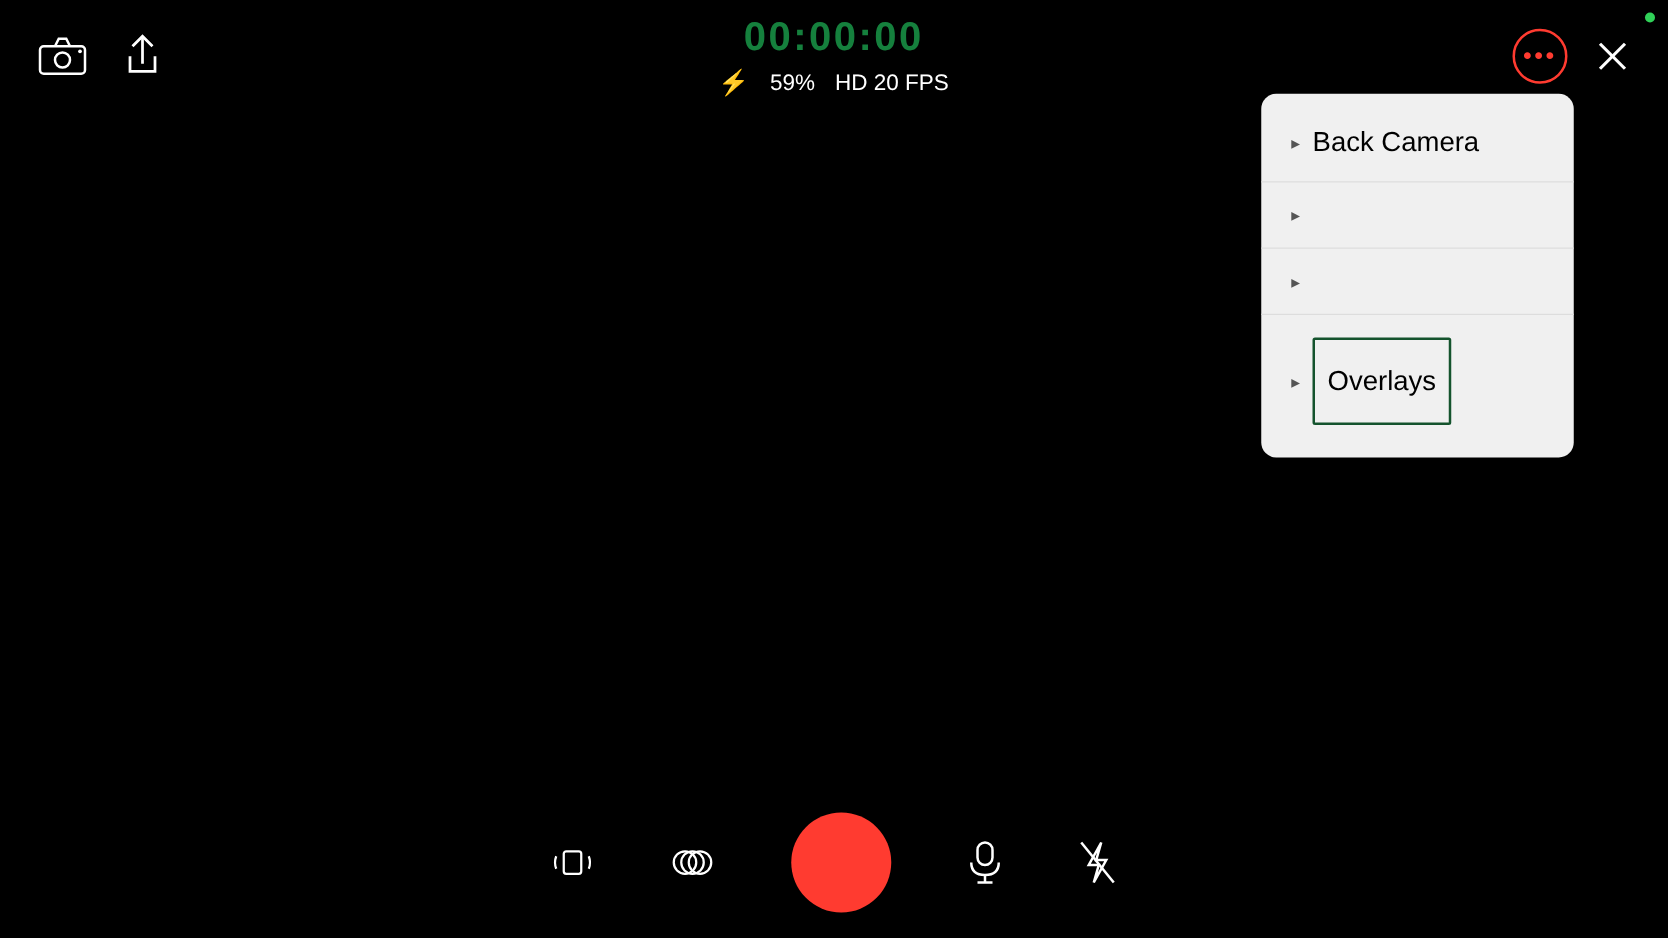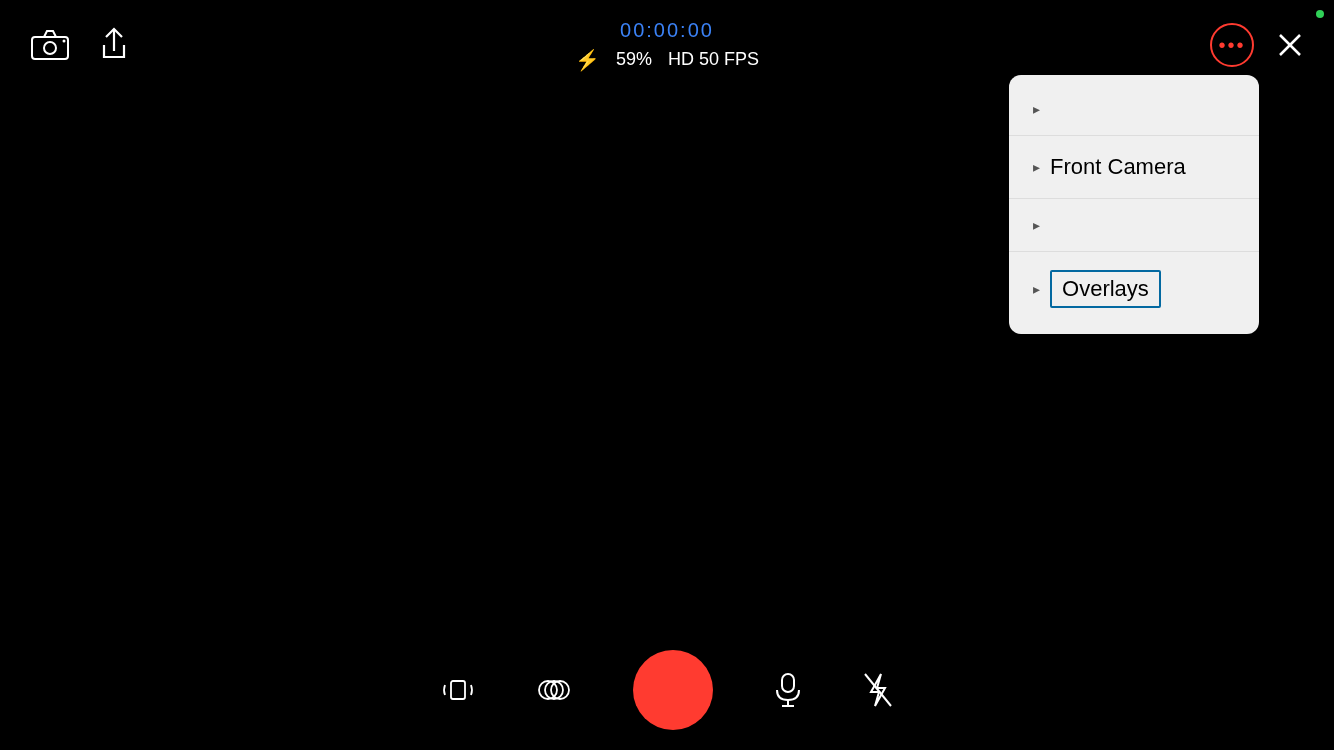--- a/index.html
+++ b/index.html
@@ -36,24 +36,24 @@
       position: absolute;
       left: 50%;
       transform: translateX(-50%);
       display: flex;
       flex-direction: column;
       align-items: center;
       gap: 6px;
     }
 
     .timer {
-      font-size: 20px;
-      font-weight: 400;
+      font-size: 32px;
+      font-weight: 700;
       letter-spacing: 2px;
-      color: #3b82f6;
+      color: #15803d;
     }
 
     .status-row {
       display: flex;
       align-items: center;
       gap: 16px;
       font-size: 18px;
       font-weight: 400;
       color: #fff;
     }
@@ -123,22 +123,22 @@
     .menu-item-label {
       flex: 1;
     }
 
     
     .menu-item-overlays {
       position: relative;
     }
 
     .overlays-text-box {
-      border: 2px solid #0369a1;
-      padding: 4px 10px;
+      border: 2px solid #14532d;
+      padding: 20px 10px;
       border-radius: 2px;
       color: #000;
       font-size: 22px;
     }
 
     
     .bottom-bar {
       position: absolute;
       bottom: 0;
       left: 0;
@@ -215,44 +215,44 @@
       </svg>
     </button>
   </div>
 
   <div class="top-center">
     <span class="timer">00:00:00</span>
     <div class="status-row">
 
       <span style="font-size:20px;">⚡</span>
       <span>59%</span>
-      <span>HD 50 FPS</span>
+      <span>HD 20 FPS</span>
     </div>
   </div>
 
   <div class="top-right-icons">
     <button class="more-btn">
       <span style="font-size:20px;letter-spacing:2px;color:#ff3b30;">•••</span>
     </button>
     <button class="icon-btn">
       <svg width="28" height="28" viewBox="0 0 28 28" stroke="white" stroke-width="2.5" fill="none">
         <line x1="4" y1="4" x2="24" y2="24"></line>
         <line x1="24" y1="4" x2="4" y2="24"></line>
       </svg>
     </button>
   </div>
 </div>
 
 <div class="dropdown-menu">
   <div class="menu-item">
     <span class="chevron">▸</span>
+    <span class="menu-item-label">Back Camera</span>
   </div>
   <div class="menu-item">
     <span class="chevron">▸</span>
-    <span class="menu-item-label">Front Camera</span>
   </div>
   <div class="menu-item">
     <span class="chevron">▸</span>
   </div>
   <div class="menu-item menu-item-overlays">
     <span class="chevron">▸</span>
     <span class="overlays-text-box">Overlays</span>
   </div>
 </div>
 

